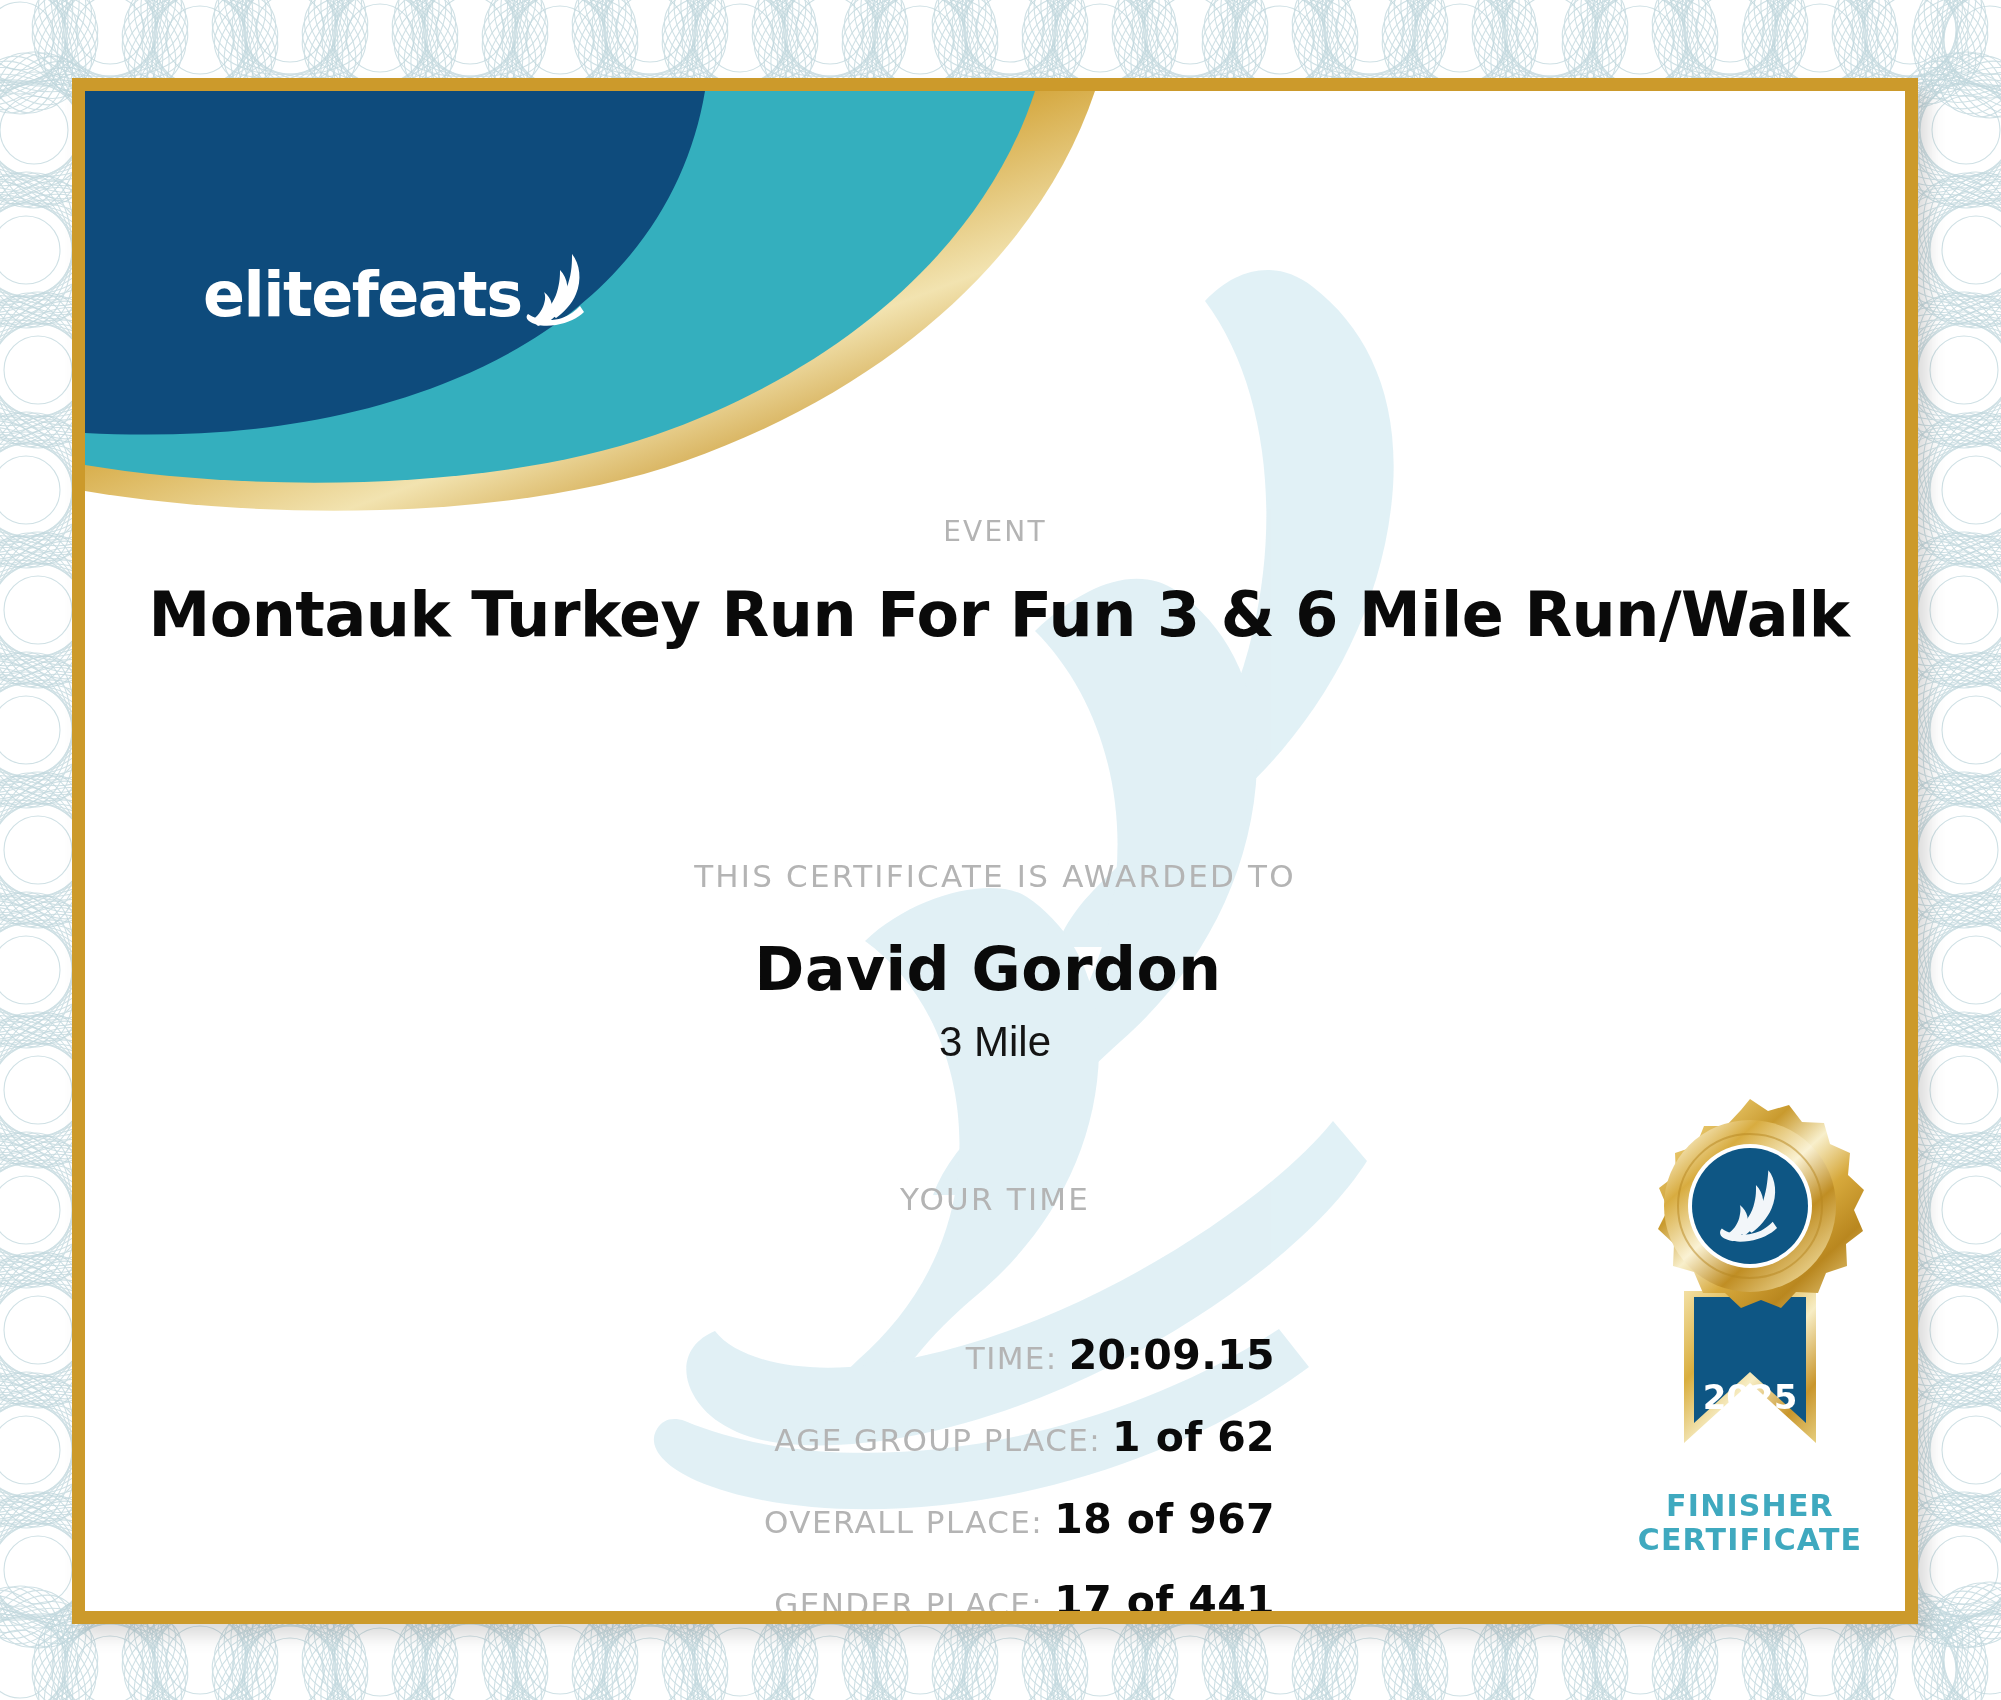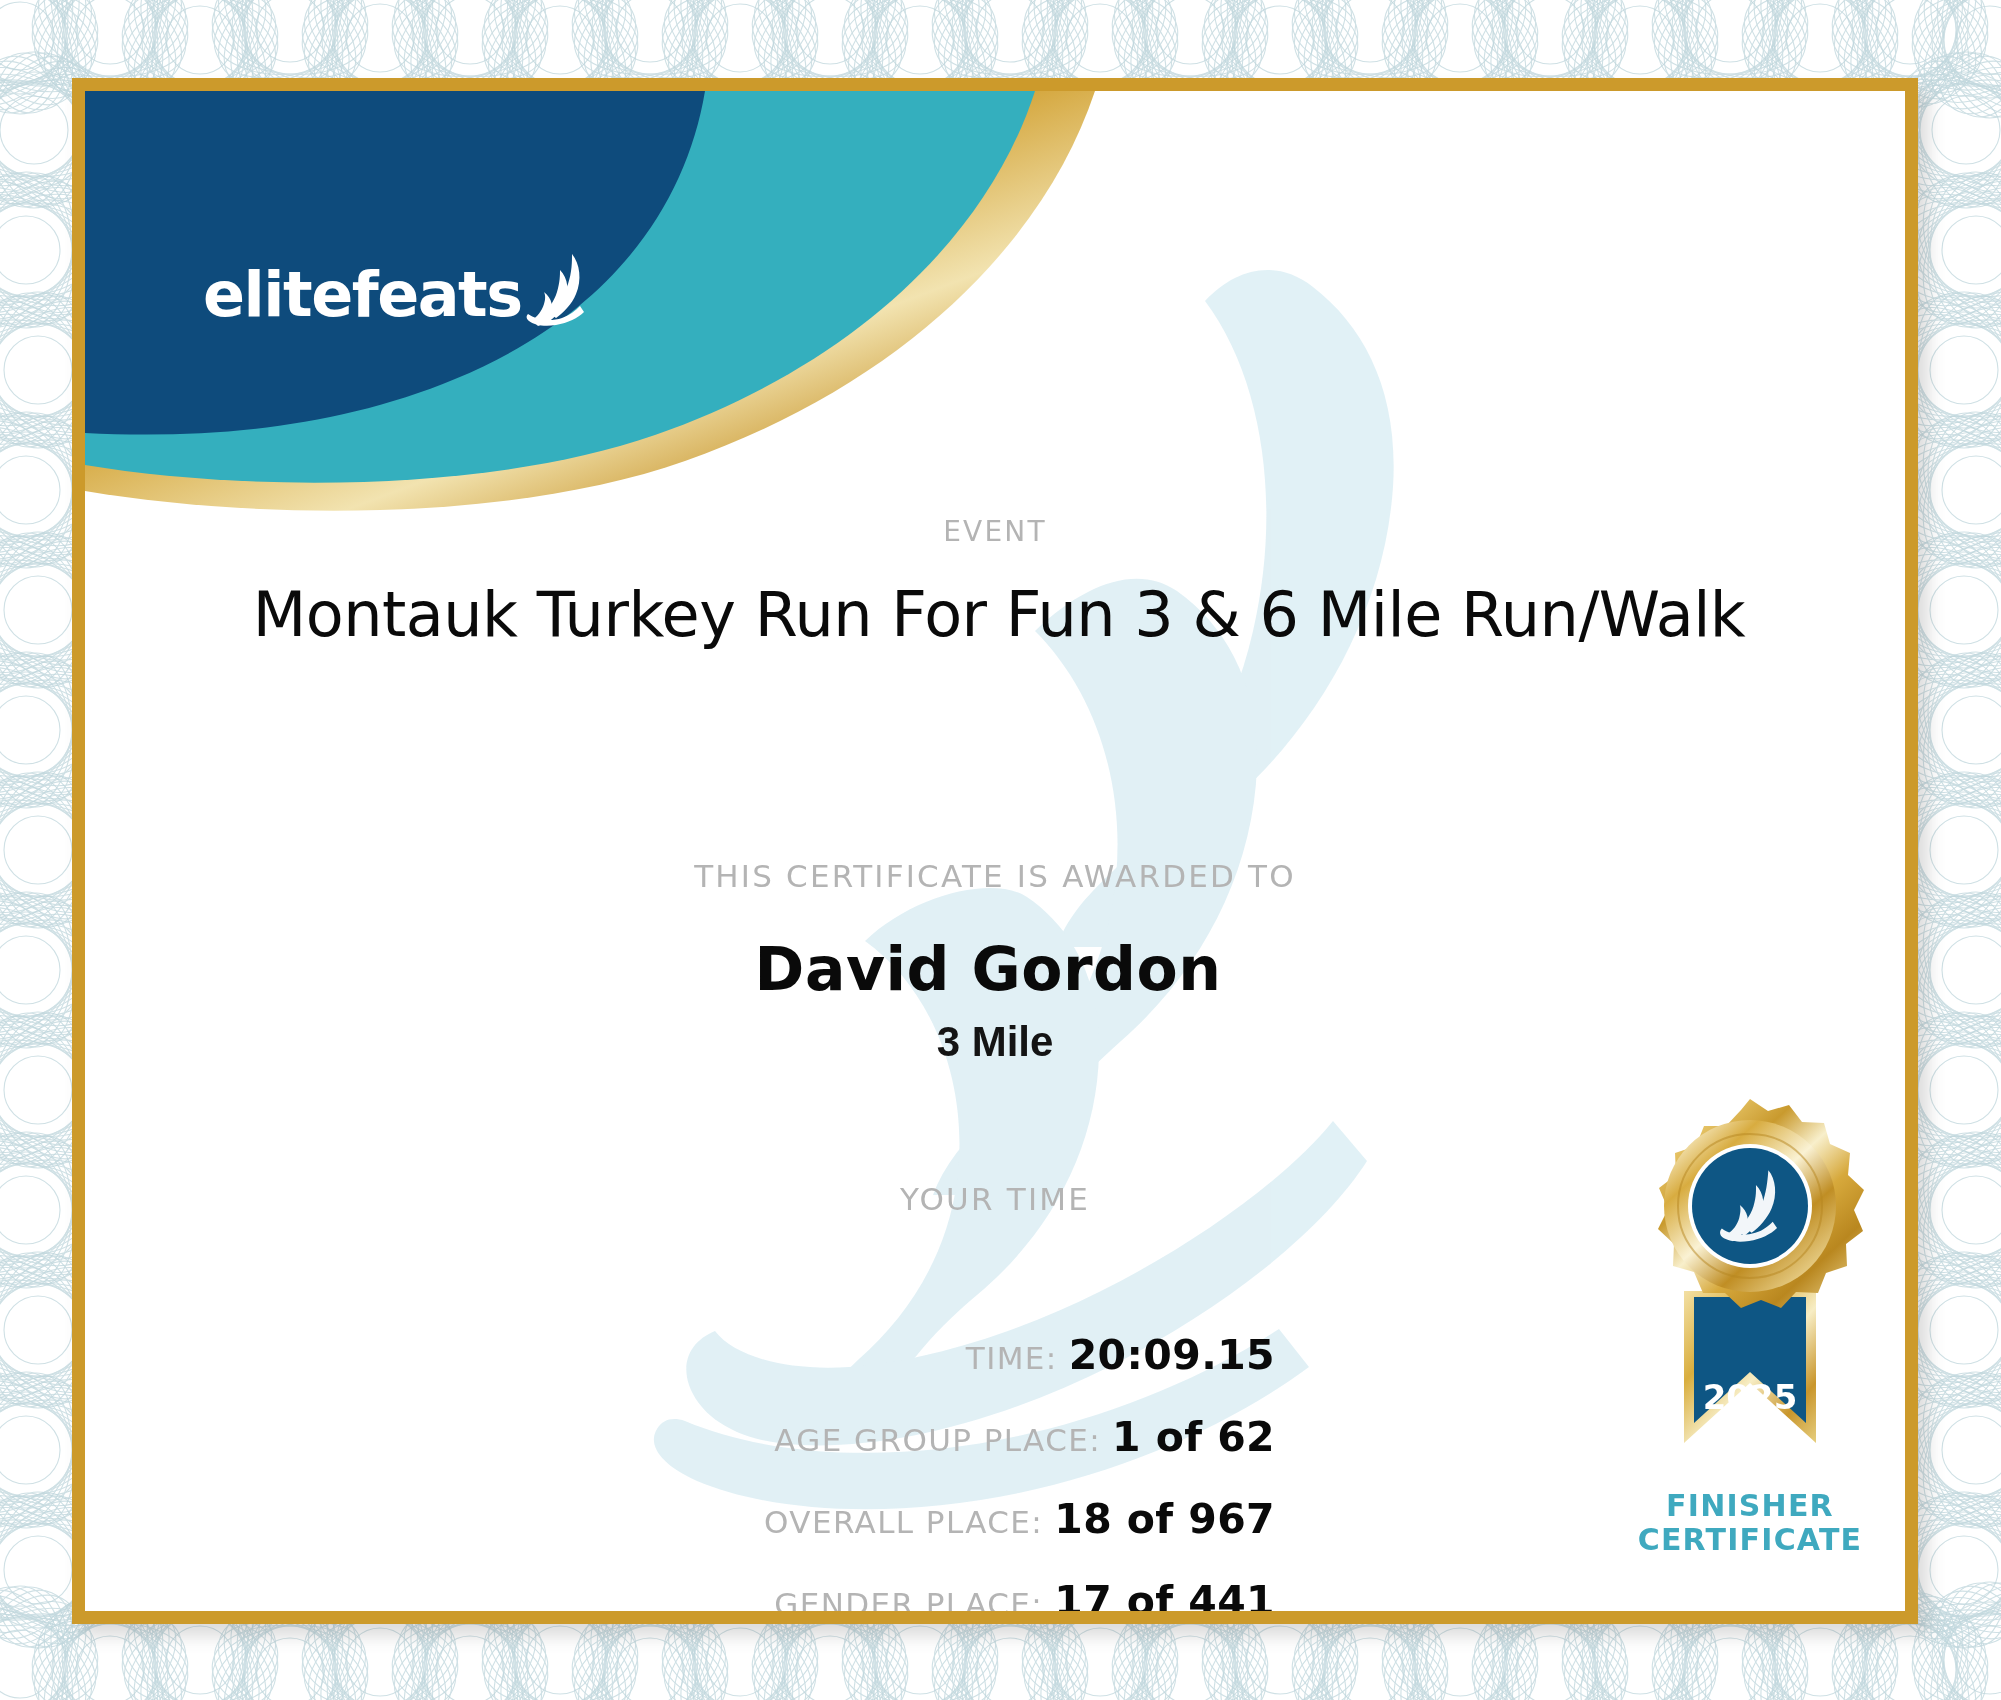--- a/index.html
+++ b/index.html
@@ -112,21 +112,21 @@
     top: 424px;
     font-size: 28px;
   }
 
   #event-title {
     position: absolute;
     left: 8px;
     right: 0;
     top: 487px;
     font-family: "DejaVu Sans", sans-serif;
-    font-weight: 400;
+    font-weight: 700;
     font-size: 62px;
     color: #0a0a0a;
     letter-spacing: -0.5px;
     white-space: nowrap;
   }
 
   #awarded-label {
     position: absolute;
     left: 0;
     right: 0;
@@ -145,21 +145,21 @@
     color: #0a0a0a;
     letter-spacing: 0.5px;
   }
 
   #distance {
     position: absolute;
     left: 0;
     right: 0;
     top: 927px;
     font-family: "Liberation Sans", sans-serif;
-    font-weight: 700;
+    font-weight: 400;
     font-size: 42px;
     color: #141414;
   }
 
   #stats-label {
     position: absolute;
     left: 0;
     right: 0;
     top: 1090px;
     font-size: 31px;

